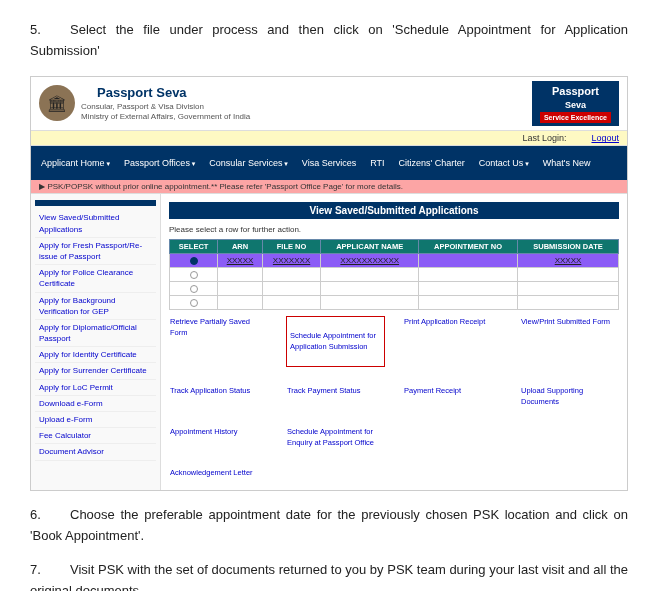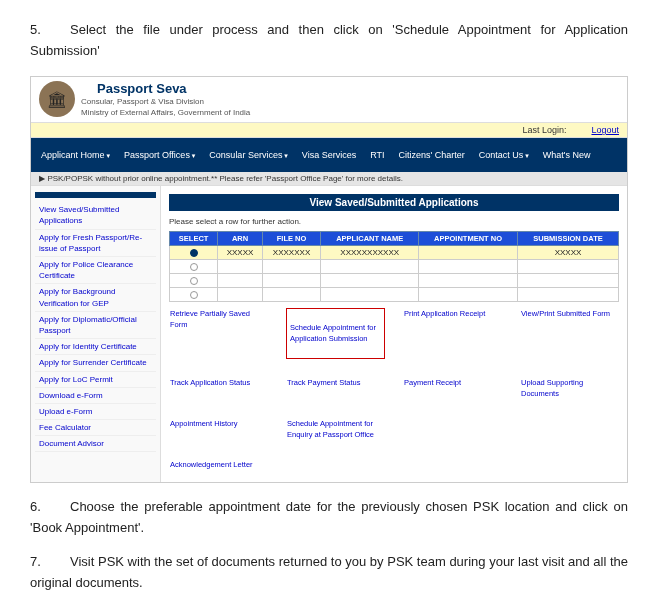--- a/index.html
+++ b/index.html
@@ -114,21 +114,21 @@
       padding: 4px 6px;
       cursor: pointer;
       white-space: nowrap;
     }
     .ps-nav-item.has-arrow::after {
       content: ' ▾';
       font-size: 7px;
     }
     
     .ps-alert {
-      background: #e5e5e5;
+      background: #fca5a5;
       border-bottom: 1px solid #ddd;
       font-size: 8px;
       padding: 2px 8px;
       color: #333;
     }
     
     .ps-content {
       display: flex;
       min-height: 200px;
     }
@@ -176,34 +176,35 @@
       color: #333;
     }
     
     .ps-table {
       width: 100%;
       border-collapse: collapse;
       font-size: 8px;
       margin-bottom: 6px;
     }
     .ps-table th {
-      background: #1d4ed8;
+      background: #0f766e;
       color: #fff;
       border: 1px solid #6688aa;
       padding: 2px 3px;
       text-align: center;
       font-size: 7.5px;
     }
     .ps-table td {
       border: 1px solid #ccc;
       padding: 2px 3px;
       text-align: center;
     }
     .ps-table tr.selected td {
-      background: #fef9c3;
+      background: #8b5cf6;
+      text-decoration: underline;
     }
     .radio-dot {
       width: 8px;
       height: 8px;
       border-radius: 50%;
       border: 1px solid #999;
       display: inline-block;
       vertical-align: middle;
     }
     .radio-dot.checked {
@@ -250,20 +251,27 @@
 
   <div class="passport-ui">
 
     <div class="ps-header">
       <div class="ps-logo-area">
         <div class="ps-logo-icon">🏛</div>
         <div class="ps-logo-text">
           <div class="title">Passport Seva</div>
           <div class="subtitle">Consular, Passport &amp; Visa Division</div>
           <div class="subtitle">Ministry of External Affairs, Government of India</div>
+        </div>
+      </div>
+      <div class="ps-right-logo">
+        <div class="ps-brand-box">
+          <div class="brand-title">Passport</div>
+          <div>Seva</div>
+          <div class="ps-service-badge">Service Excellence</div>
         </div>
       </div>
     </div>
 
     <div class="ps-login-bar">
       <span>Last Login:</span>
       &nbsp;&nbsp;&nbsp;&nbsp;&nbsp;&nbsp;&nbsp;&nbsp;
       <a>Logout</a>
     </div>
 

